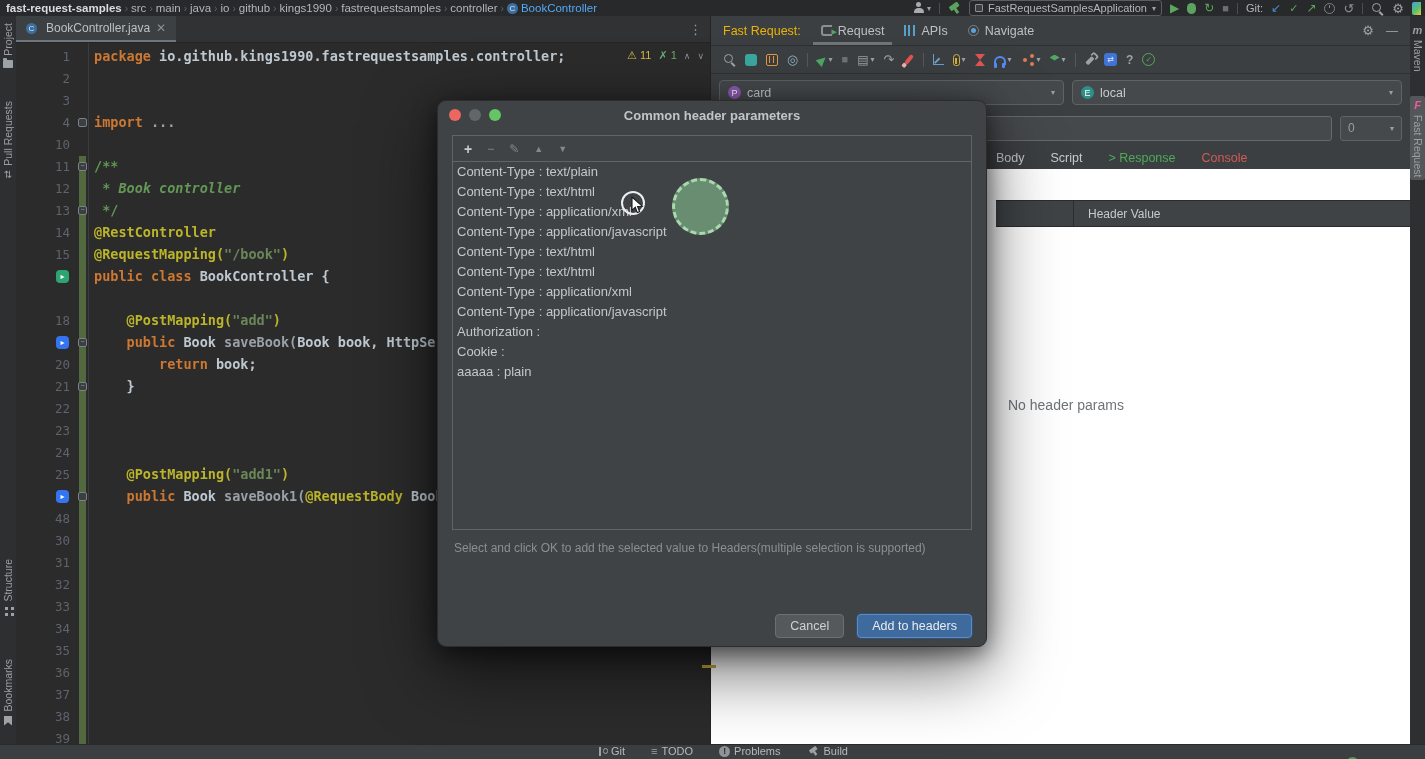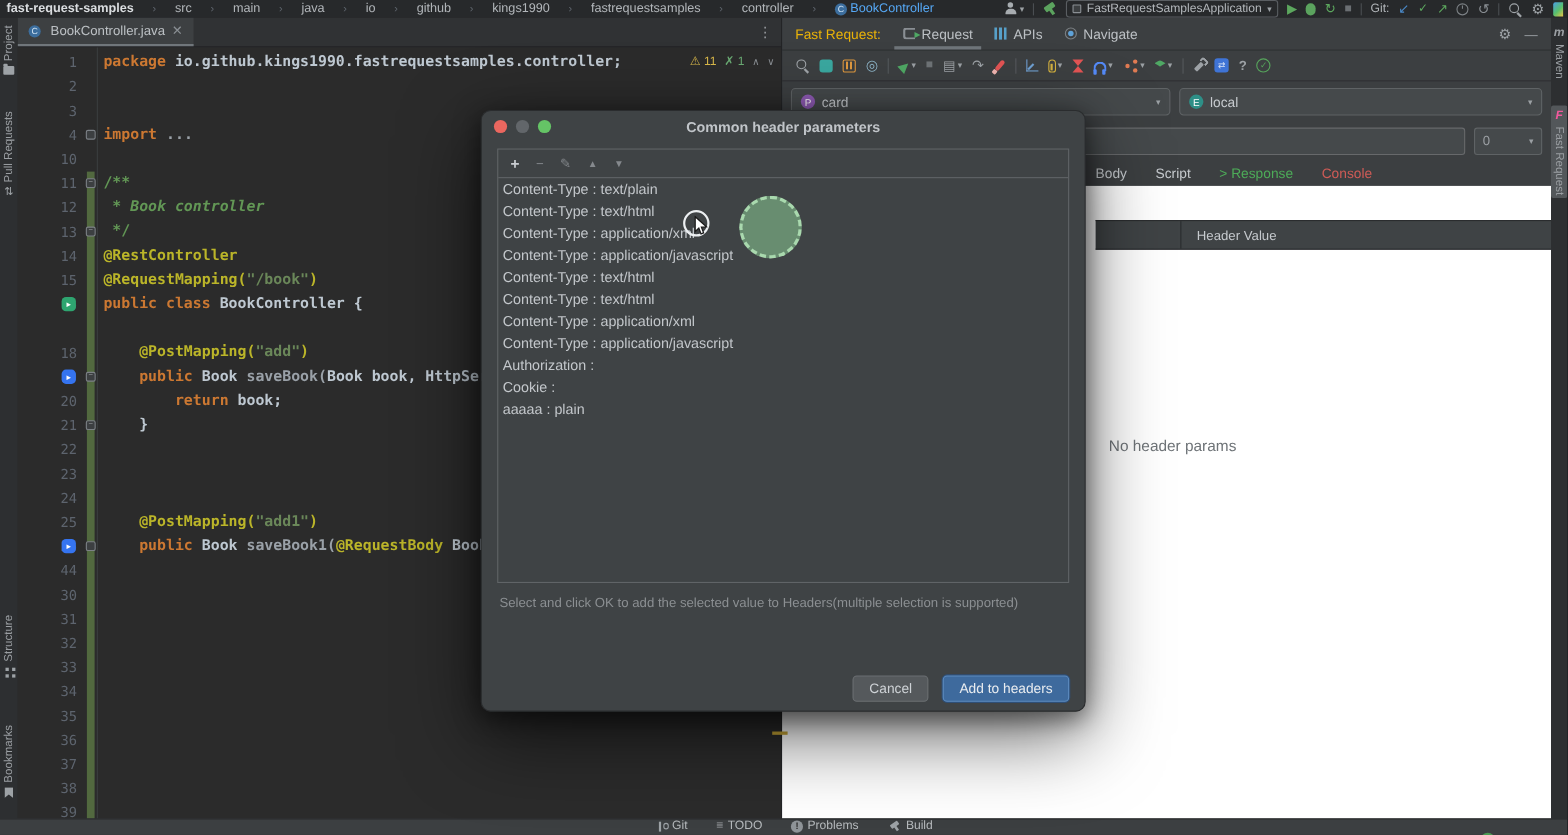--- a/index.html
+++ b/index.html
@@ -2,21 +2,21 @@
 <html><head>
 <meta charset="utf-8">
 <style>
   html,body{margin:0;padding:0;background:#1e1f22;}
   .screen{position:relative;width:1425px;height:759px;background:#2b2b2b;overflow:hidden;
     font-family:"Liberation Sans",sans-serif;color:#b6babd;font-size:12px;}
 
   
   .topbar{position:absolute;left:0;top:0;width:100%;height:16px;background:#27292b;display:flex;
     align-items:center;justify-content:space-between;padding:0 2px 0 6px;box-sizing:border-box;z-index:8;}
-  .bc{display:flex;align-items:center;gap:17px;white-space:nowrap;font-size:11.5px;}
+  .bc{display:flex;align-items:center;gap:3px;white-space:nowrap;font-size:11.5px;}
   .bc .sep{color:#5f656d;font-size:10px;}
   .bc .item{color:#b2b6ba;}
   .bc .item.root{font-weight:bold;color:#dadde0;}
   .bc .item.cls{color:#56a8f5;display:inline-flex;align-items:center;}
   .cicon{display:inline-flex;width:11px;height:11px;border-radius:50%;background:#3c6e9e;color:#d6e7f6;
     font-size:8px;align-items:center;justify-content:center;margin-right:3px;flex:none;}
   .toptools{display:flex;align-items:center;gap:8px;padding-right:2px;}
   .tb-div{width:1px;height:11px;background:#4a4e52;}
   .glyph{line-height:1;}
   .mag{position:relative;width:13px;height:13px;}
@@ -358,21 +358,21 @@
           <span class="lnum">25</span>
           <span class="ltext"><span class="tk-pl">    </span><span class="tk-ann">@PostMapping(</span><span class="tk-str">"add1"</span><span class="tk-ann">)</span></span>
         </div>
         <div class="code-line" style="top: 443px;">
           <span class="lnum">26</span>
           <span class="gicon blue">▸</span>
           <span class="fold"></span>
           <span class="ltext"><span class="tk-pl">    </span><span class="tk-kw">public </span><span class="tk-pl">Book </span><span class="tk-dim">saveBook1(</span><span class="tk-ann">@RequestBody </span><span class="tk-pl">Book b</span></span>
         </div>
         <div class="code-line" style="top: 465px;">
-          <span class="lnum">44</span>
+          <span class="lnum">48</span>
           <span class="ltext"></span>
         </div>
         <div class="code-line" style="top: 487px;">
           <span class="lnum">30</span>
           <span class="ltext"></span>
         </div>
         <div class="code-line" style="top: 509px;">
           <span class="lnum">31</span>
           <span class="ltext"></span>
         </div>

